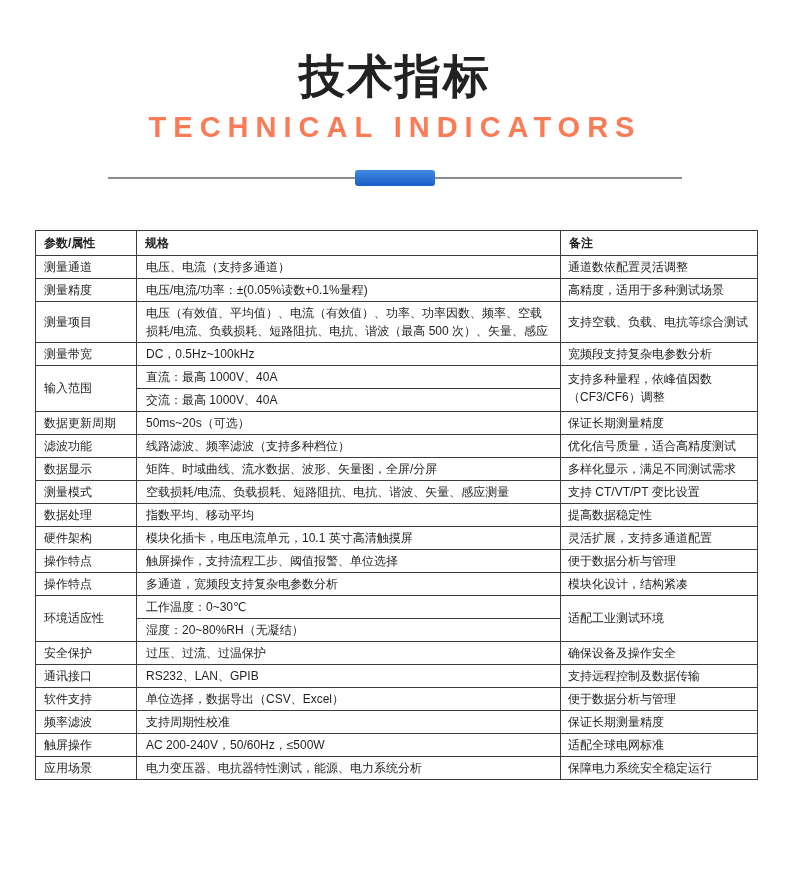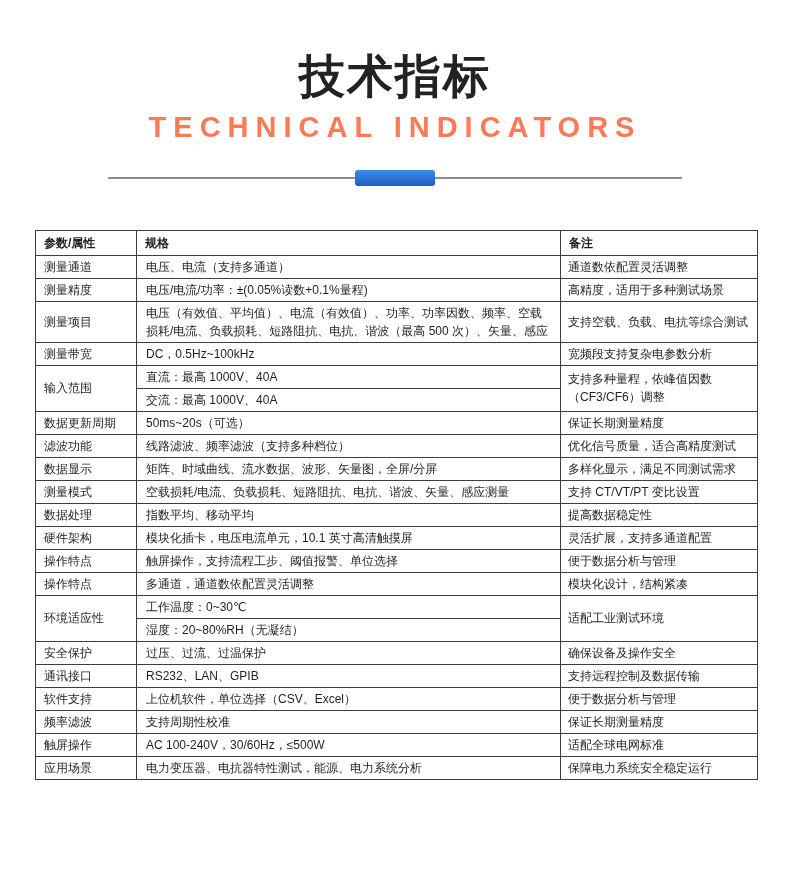--- a/index.html
+++ b/index.html
@@ -166,21 +166,21 @@
         <td class="spec">模块化插卡，电压电流单元，10.1 英寸高清触摸屏</td>
         <td class="remark">灵活扩展，支持多通道配置</td>
       </tr>
       <tr>
         <td class="param">操作特点</td>
         <td class="spec">触屏操作，支持流程工步、阈值报警、单位选择</td>
         <td class="remark">便于数据分析与管理</td>
       </tr>
       <tr>
         <td class="param">操作特点</td>
-        <td class="spec">多通道，通道数依配置灵活调整</td>
+        <td class="spec">多通道，宽频段支持复杂电参数分析</td>
         <td class="remark">模块化设计，结构紧凑</td>
       </tr>
       <tr>
         <td class="param" rowspan="2">环境适应性</td>
         <td class="spec">工作温度：0~30℃</td>
         <td class="remark" rowspan="2">适配工业测试环境</td>
       </tr>
       <tr>
         <td class="spec">湿度：20~80%RH（无凝结）</td>
       </tr>
@@ -189,31 +189,31 @@
         <td class="spec">过压、过流、过温保护</td>
         <td class="remark">确保设备及操作安全</td>
       </tr>
       <tr>
         <td class="param">通讯接口</td>
         <td class="spec">RS232、LAN、GPIB</td>
         <td class="remark">支持远程控制及数据传输</td>
       </tr>
       <tr>
         <td class="param">软件支持</td>
-        <td class="spec">上位机软件，单位选择（CSV、Excel）</td>
+        <td class="spec">单位选择，数据导出（CSV、Excel）</td>
         <td class="remark">便于数据分析与管理</td>
       </tr>
       <tr>
         <td class="param">频率滤波</td>
         <td class="spec">支持周期性校准</td>
         <td class="remark">保证长期测量精度</td>
       </tr>
       <tr>
         <td class="param">触屏操作</td>
-        <td class="spec">AC 100-240V，30/60Hz，≤500W</td>
+        <td class="spec">AC 200-240V，50/60Hz，≤500W</td>
         <td class="remark">适配全球电网标准</td>
       </tr>
       <tr>
         <td class="param">应用场景</td>
         <td class="spec">电力变压器、电抗器特性测试，能源、电力系统分析</td>
         <td class="remark">保障电力系统安全稳定运行</td>
       </tr>
     </tbody>
 </table>
 

